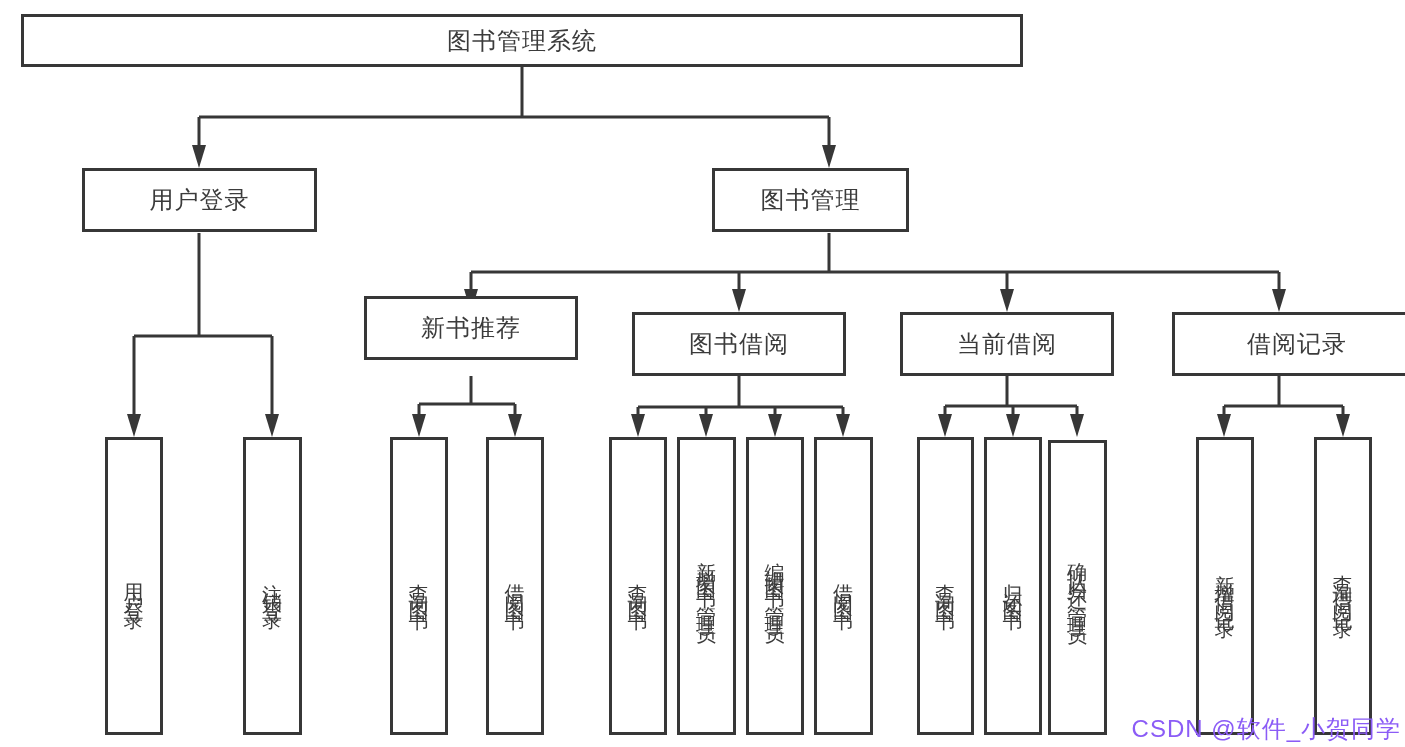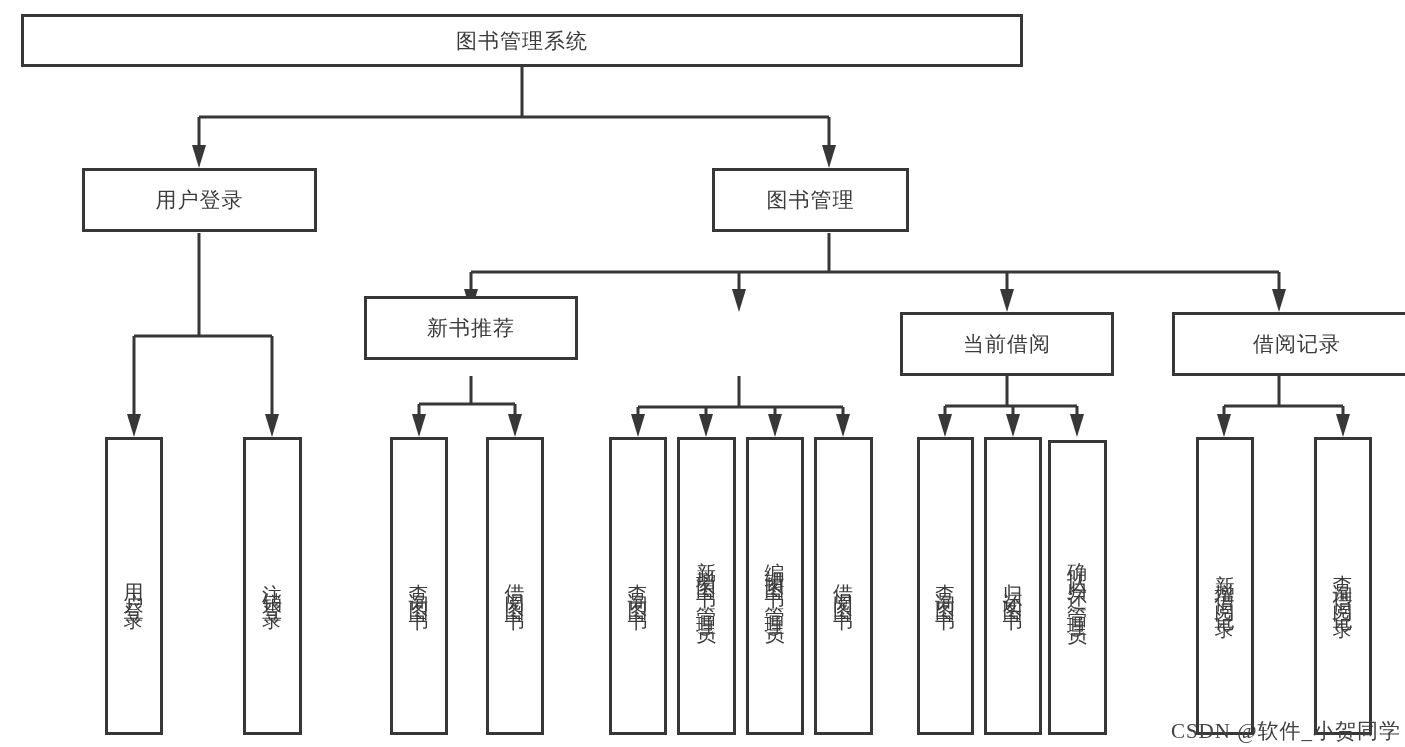--- a/index.html
+++ b/index.html
@@ -26,41 +26,40 @@
     position: absolute;
     box-sizing: border-box;
     border: 3px solid #373737;
     background: #ffffff;
     display: flex;
     align-items: center;
     justify-content: center;
     color: #3b3b3b;
   }
   .node.h .lbl {
-    font-size: 21px;
+    font-size: 24px;
     letter-spacing: 1px;
     white-space: nowrap;
   }
   .node.v .lbl {
     writing-mode: vertical-rl;
     text-orientation: upright;
     font-size: 20px;
     letter-spacing: 9px;
     line-height: 1;
     white-space: nowrap;
   }
   .watermark {
     position: absolute;
     right: 4px;
     bottom: 2px;
-    font-size: 21px;
-    color: #404040;
+    font-size: 24px;
+    color: #8b5cf6;
     letter-spacing: 1px;
     white-space: nowrap;
-    font-family: Liberation Serif, serif;
   }
 </style>
 </head>
 <body>
 
 <div class="canvas">
 
   <svg class="connectors" viewBox="0 0 1405 747" xmlns="http://www.w3.org/2000/svg">
     <g stroke="#373737" stroke-width="3" fill="none">
 
@@ -111,20 +110,23 @@
   <div class="node h" style="left:82px; top:168px; width:235px; height:64px">
     <span class="lbl">用户登录</span>
   </div>
   <div class="node h" style="left:712px; top:168px; width:197px; height:64px">
     <span class="lbl">图书管理</span>
   </div>
 
   <div class="node h" style="left:364px; top:296px; width:214px; height:64px">
     <span class="lbl">新书推荐</span>
   </div>
+  <div class="node h" style="left:632px; top:312px; width:214px; height:64px">
+    <span class="lbl">图书借阅</span>
+  </div>
   <div class="node h" style="left:900px; top:312px; width:214px; height:64px">
     <span class="lbl">当前借阅</span>
   </div>
   <div class="node h" style="left:1172px; top:312px; width:250px; height:64px">
     <span class="lbl">借阅记录</span>
   </div>
 
   <div class="node v" style="left:105px; top:437px; width:58px; height:298px">
     <span class="lbl">用户登录</span>
   </div>

